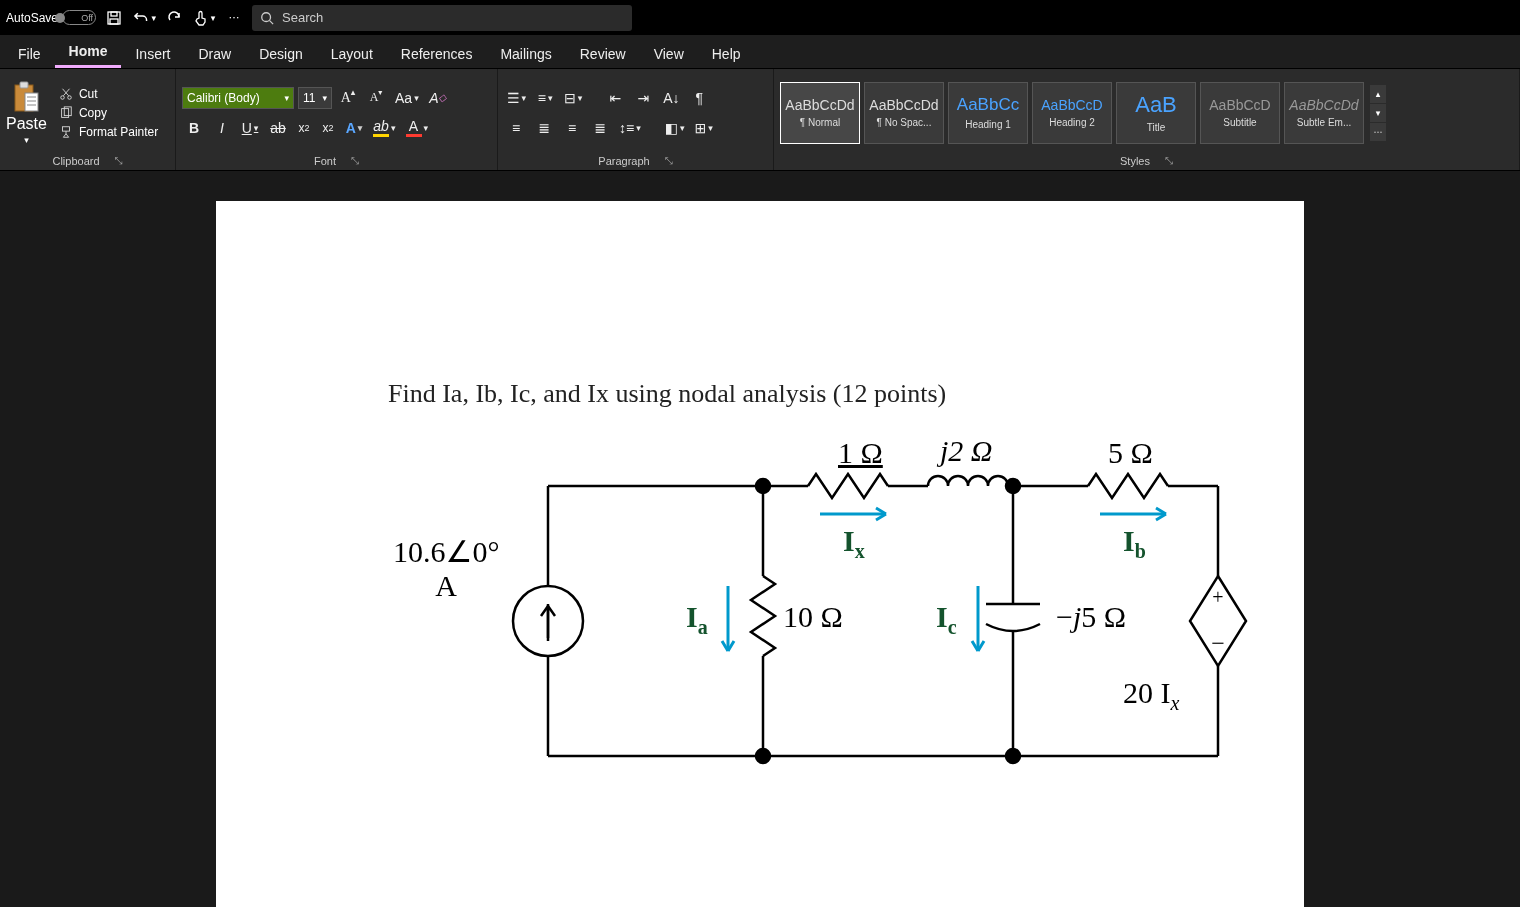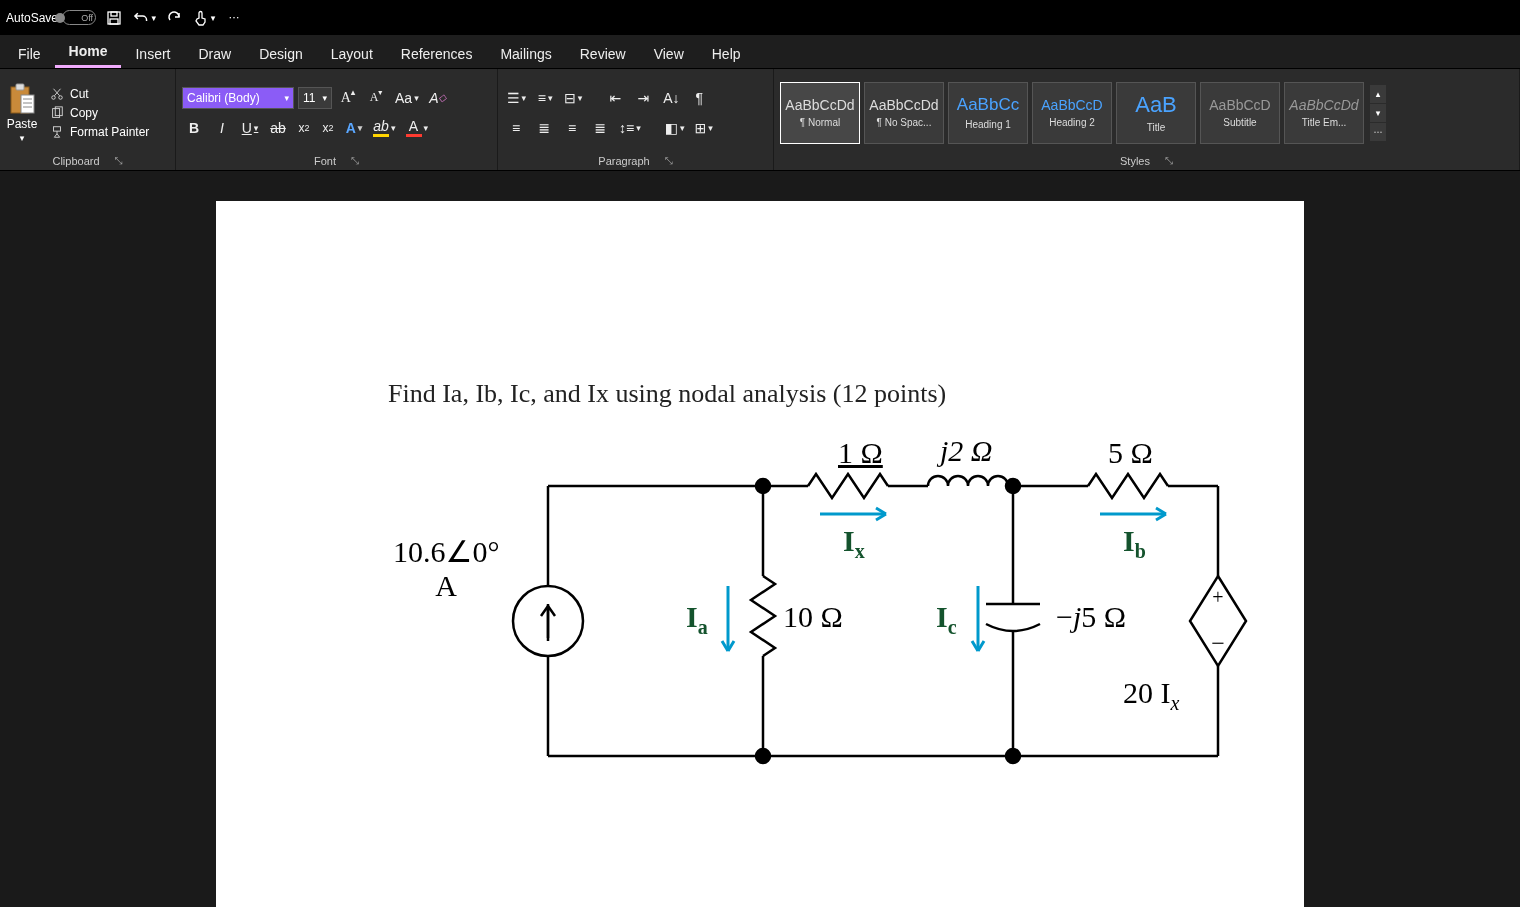--- a/index.html
+++ b/index.html
@@ -56,29 +56,29 @@
   .group-label {
     text-align:center; font-size:11px; color:#ccc; padding:3px 0;
     display:flex; justify-content:center; align-items:center; gap:15px;
   }
   .group-label .launcher { font-size:10px; color:#aaa; }
 
   .paste-col { display:flex; flex-direction:column; align-items:center; gap:2px; }
   .paste-icon {
     width:32px; height:32px; display:flex; align-items:center; justify-content:center;
   }
-  .paste-label { font-size:12px; }
+  .paste-label { font-size:16px; }
   .clip-items { display:flex; flex-direction:column; gap:3px; font-size:12px; margin-left:4px;}
   .clip-item { display:flex; align-items:center; gap:6px; padding:1px 4px; }
   .clip-item svg { width:14px; height:14px; }
 
   .font-rows { display:flex; flex-direction:column; gap:6px; }
   .row { display:flex; align-items:center; gap:4px; }
   .font-name {
-    width:112px; height:22px; background:#8b5cf6; border:1px solid #555;
+    width:112px; height:22px; background:#4d7c0f; border:1px solid #555;
     font-size:12px; padding:0 4px; display:flex; align-items:center; justify-content:space-between;
   }
   .font-size {
     width:34px; height:22px; background:#3a3a3a; border:1px solid #555;
     font-size:12px; padding:0 4px; display:flex; align-items:center; justify-content:space-between;
   }
   .ibtn {
     min-width:24px; height:24px; display:flex; align-items:center; justify-content:center;
     font-size:14px; color:#eee; cursor:pointer; padding:0 3px;
   }
@@ -156,20 +156,27 @@
   </div>
   <div class="tb-icon">
     <svg width="16" height="16" viewBox="0 0 16 16" fill="none" stroke="#fff" stroke-width="1.3">
         <path d="M6 8 V3 a1.5 1.5 0 0 1 3 0 V8 l3 1 v3 l-2 3 H6 l-3-4 1-2z"></path>
       </svg>
       <span class="drop">▾</span>
   </div>
   <div class="tb-icon">
       <span style="font-size:11px;">⋯</span>
     </div>
+  <div class="search-box">
+    <svg width="14" height="14" viewBox="0 0 16 16" fill="none" stroke="#ccc" stroke-width="1.5">
+        <circle cx="7" cy="7" r="5"></circle>
+        <line x1="11" y1="11" x2="15" y2="15"></line>
+      </svg>
+    <span>Search</span>
+  </div>
   <div class="titlebar-right"></div>
 </div>
 
 <div class="tabs">
   <div class="tab">File</div>
   <div class="tab active">Home</div>
   <div class="tab">Insert</div>
   <div class="tab">Draw</div>
   <div class="tab">Design</div>
   <div class="tab">Layout</div>
@@ -330,21 +337,21 @@
       <div class="style-card">
           <div class="style-preview big">AaB</div>
           <div class="style-name">Title</div>
         </div>
       <div class="style-card">
           <div class="style-preview" style="color:#999">AaBbCcD</div>
           <div class="style-name">Subtitle</div>
         </div>
       <div class="style-card">
           <div class="style-preview em" style="color:#999">AaBbCcDd</div>
-          <div class="style-name">Title Em...</div>
+          <div class="style-name">Subtle Em...</div>
         </div>
       <div class="styles-scroll">
           <div>▴</div>
           <div>▾</div>
           <div>⋯</div>
         </div>
     </div>
     <div class="group-label">
         <span>Styles</span>
         <span class="launcher">⤡</span>

